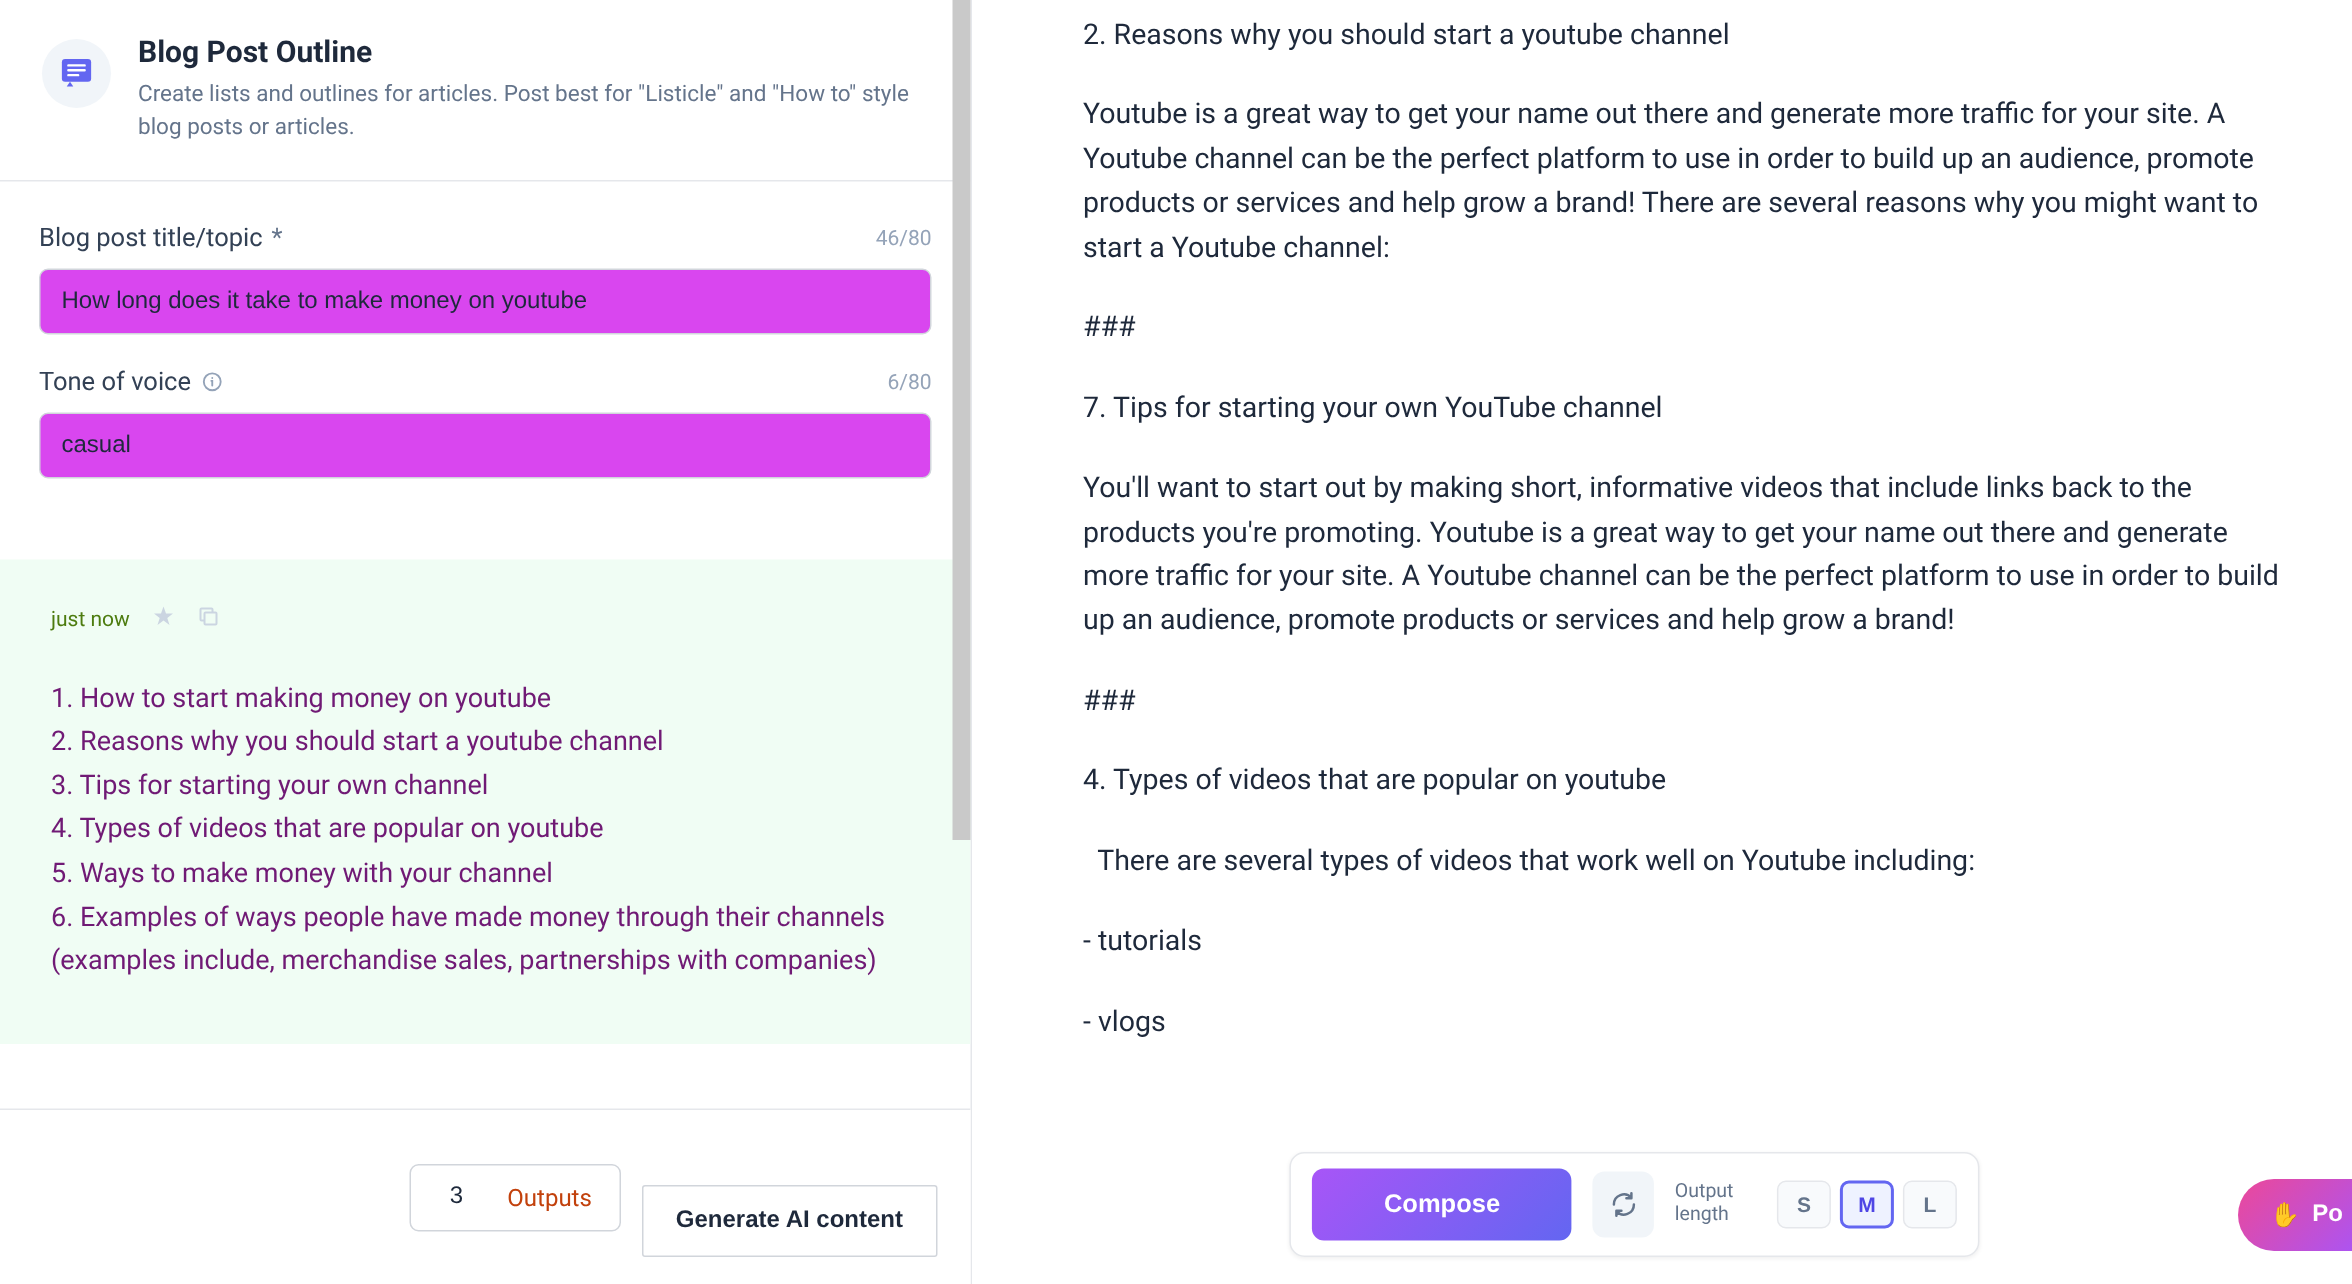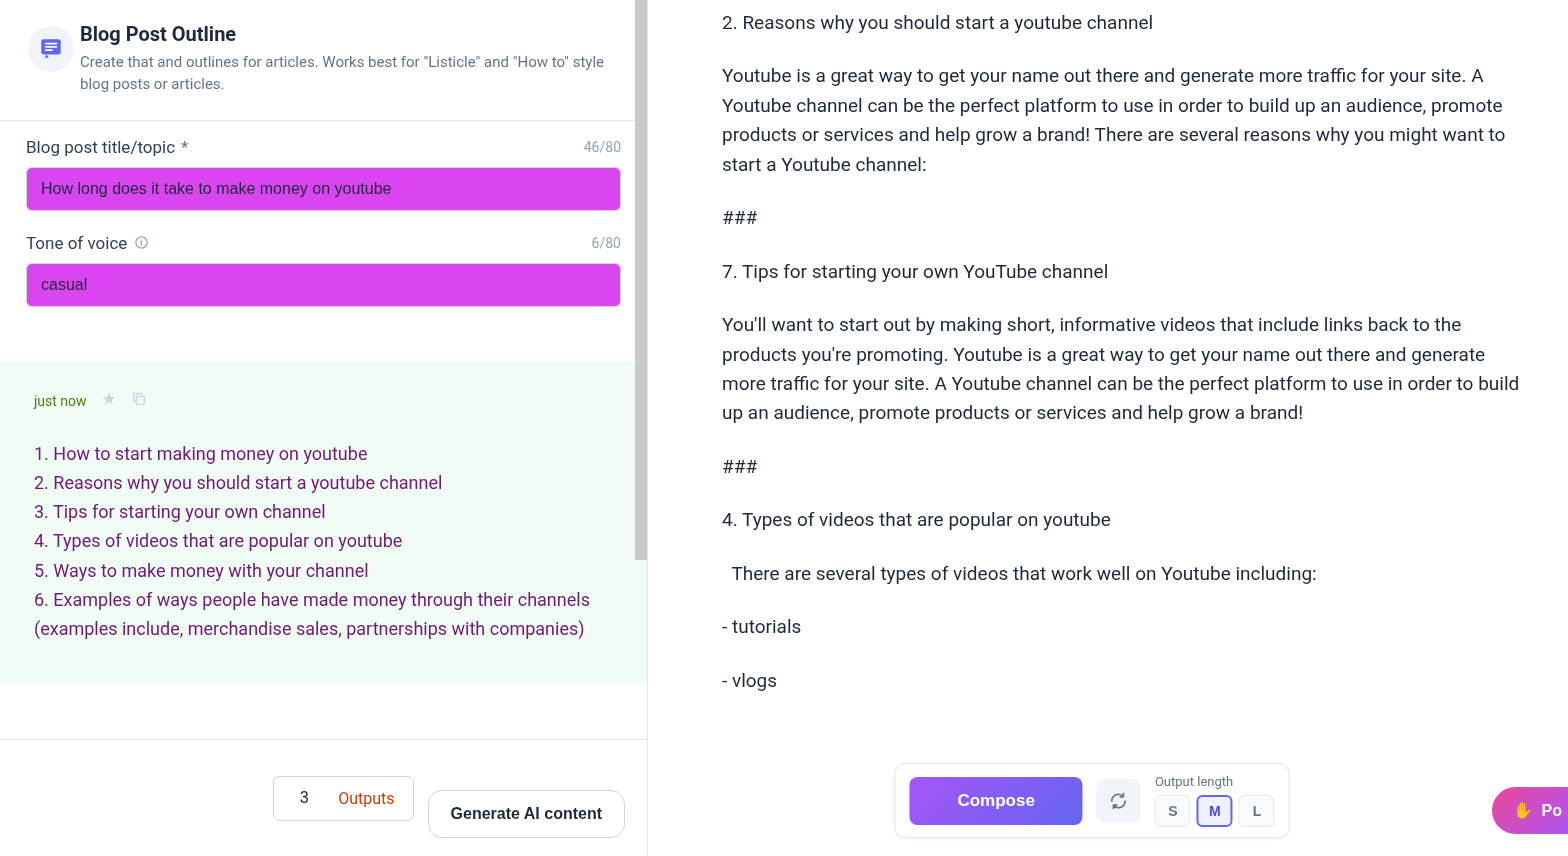--- a/index.html
+++ b/index.html
@@ -37,21 +37,21 @@
   top: 0;
   width: 8px;
   height: 8px;
   color: #888;
   font-size: 10px;
 }
 .header {
   display: flex;
   align-items: flex-start;
   padding: 22px 28px 24px;
-  gap: 6px;
+  gap: 18px;
   border-bottom: 1px solid #e5e7eb;
 }
 .header-icon {
   width: 46px;
   height: 46px;
   border-radius: 50%;
   background: #f1f5f9;
   display: flex;
   align-items: center;
   justify-content: center;
@@ -62,21 +62,21 @@
   font-size: 20px;
   font-weight: 700;
   color: #1e293b;
   margin-bottom: 6px;
 }
 .header-desc {
   font-size: 15px;
   color: #64748b;
   line-height: 1.45;
 }
-.form-section { padding: 16px 26px 32px; }
+.form-section { padding: 28px 26px 32px; }
 .field { margin-bottom: 22px; }
 .field-label-row {
   display: flex;
   justify-content: space-between;
   align-items: center;
   margin-bottom: 10px;
 }
 .field-label {
   font-size: 17px;
   color: #334155;
@@ -142,21 +142,21 @@
   color: #1e293b;
   border: none;
   width: 60px;
   text-align: center;
   background: transparent;
 }
 .outputs-label { padding: 12px 18px 12px 4px; font-size: 16px; color: #c2410c; }
 .generate-btn {
   padding: 14px 22px;
   border: 1px solid #d1d5db;
-  border-radius: 14px;
+  border-radius: 2px;
   background: #fff;
   font-size: 16px;
   font-weight: 600;
   color: #1e293b;
   cursor: pointer;
   margin-top: 32px;
 }
 .right-panel {
   flex: 1;
   padding: 8px 48px 20px 74px;
@@ -200,21 +200,21 @@
   height: 44px;
   border: none;
   background: #f1f5f9;
   border-radius: 8px;
   display: flex;
   align-items: center;
   justify-content: center;
   cursor: pointer;
   color: #64748b;
 }
-.output-length { display: flex; flex-direction: column; gap: 6px; }
+.output-length { display: flex; gap: 6px; }
 .output-length-label { font-size: 13px; color: #64748b; }
 .length-buttons { display: flex; gap: 6px; }
 .len-btn {
   width: 36px;
   height: 32px;
   border: 1px solid #e5e7eb;
   background: #f8fafc;
   border-radius: 6px;
   font-size: 14px;
   font-weight: 600;
@@ -254,21 +254,21 @@
       <div class="header">
         <div class="header-icon">
           <svg width="26" height="26" viewBox="0 0 24 24" fill="none">
               <rect x="3" y="3" width="18" height="14" rx="2" fill="#6366f1"></rect>
               <path d="M7 7h10M7 10h10M7 13h6" stroke="#fff" stroke-width="1.5" stroke-linecap="round"></path>
               <path d="M8 17l-2 3h4l-2-3z" fill="#6366f1"></path>
             </svg>
         </div>
         <div>
           <div class="header-title">Blog Post Outline</div>
-          <div class="header-desc">Create that and outlines for articles. Works best for "Listicle" and "How to" style blog posts or articles.</div>
+          <div class="header-desc">Create lists and outlines for articles. Post best for "Listicle" and "How to" style blog posts or articles.</div>
         </div>
       </div>
 
       <div class="form-section">
         <div class="field">
           <div class="field-label-row">
             <div class="field-label">
               <span>Blog post title/topic</span>
               <span class="asterisk">*</span>
             </div>

